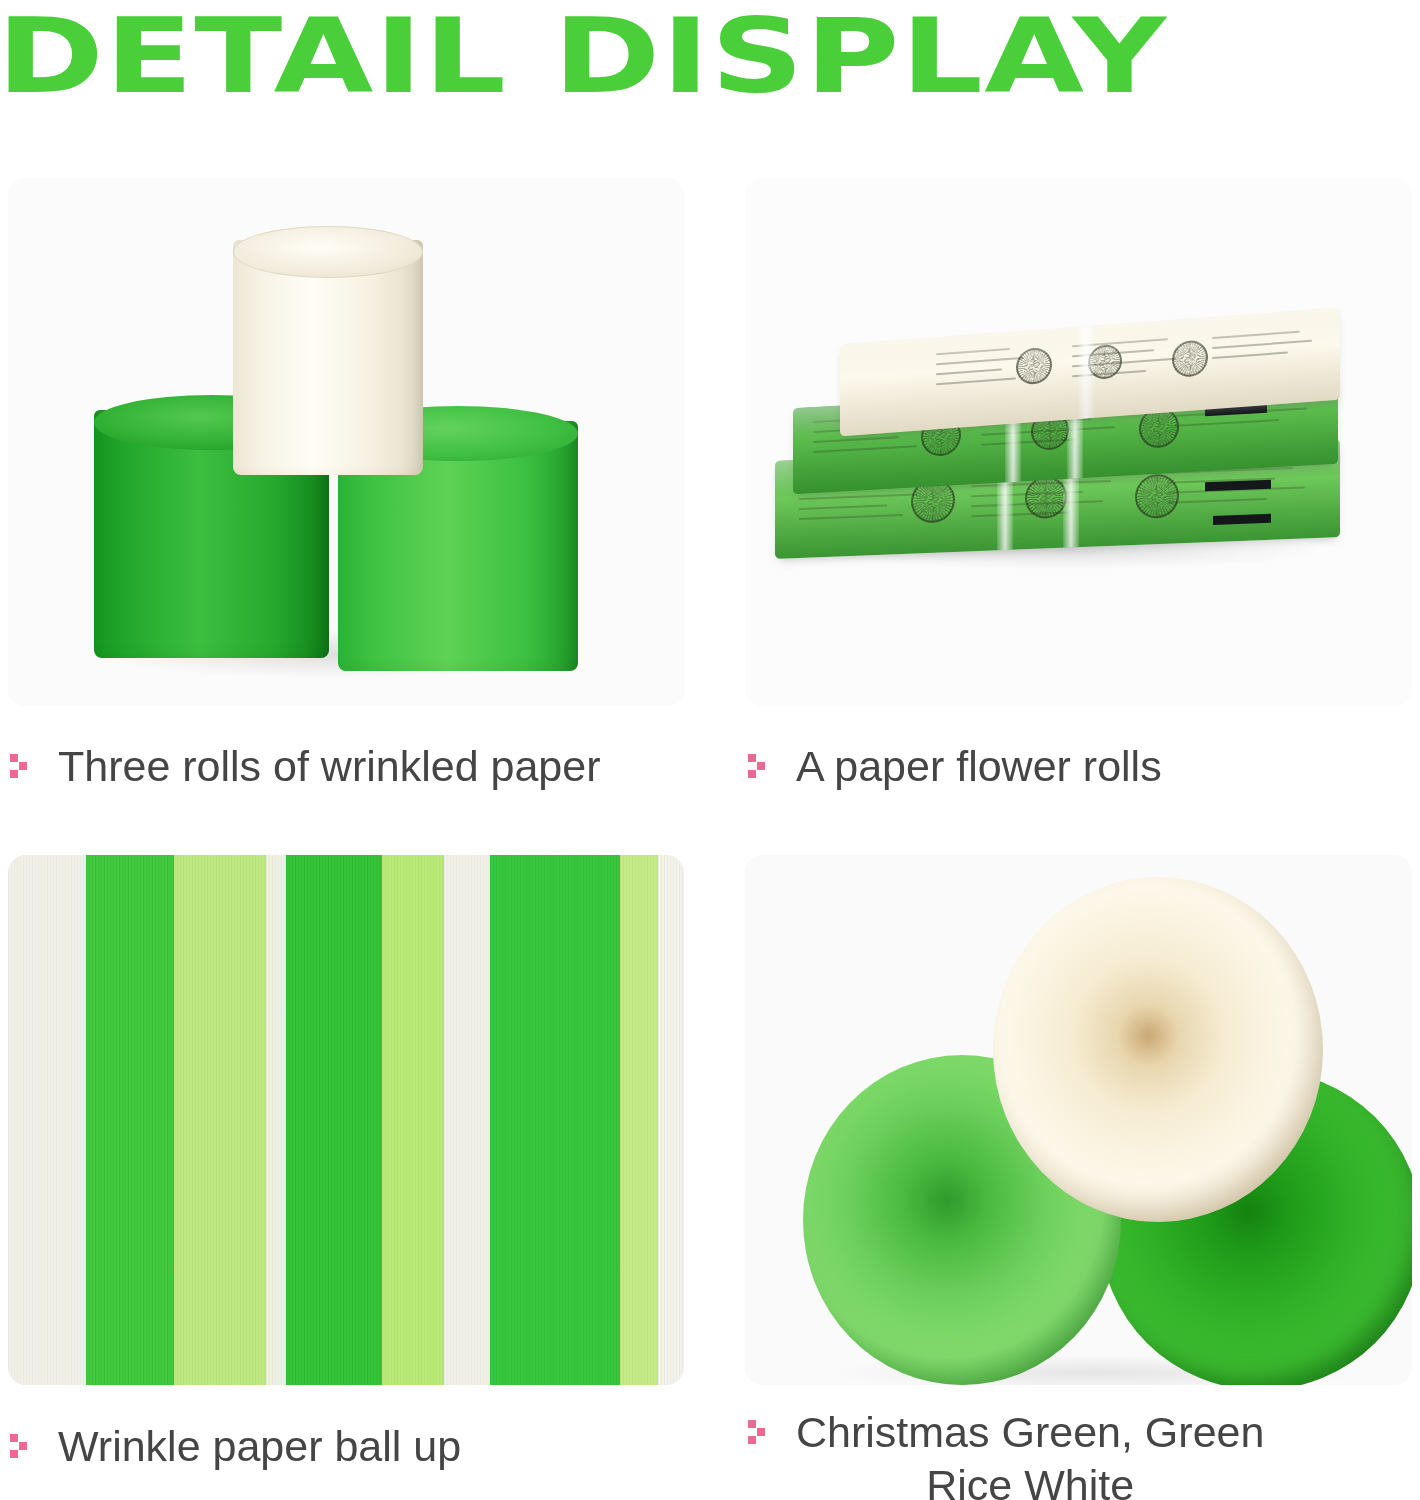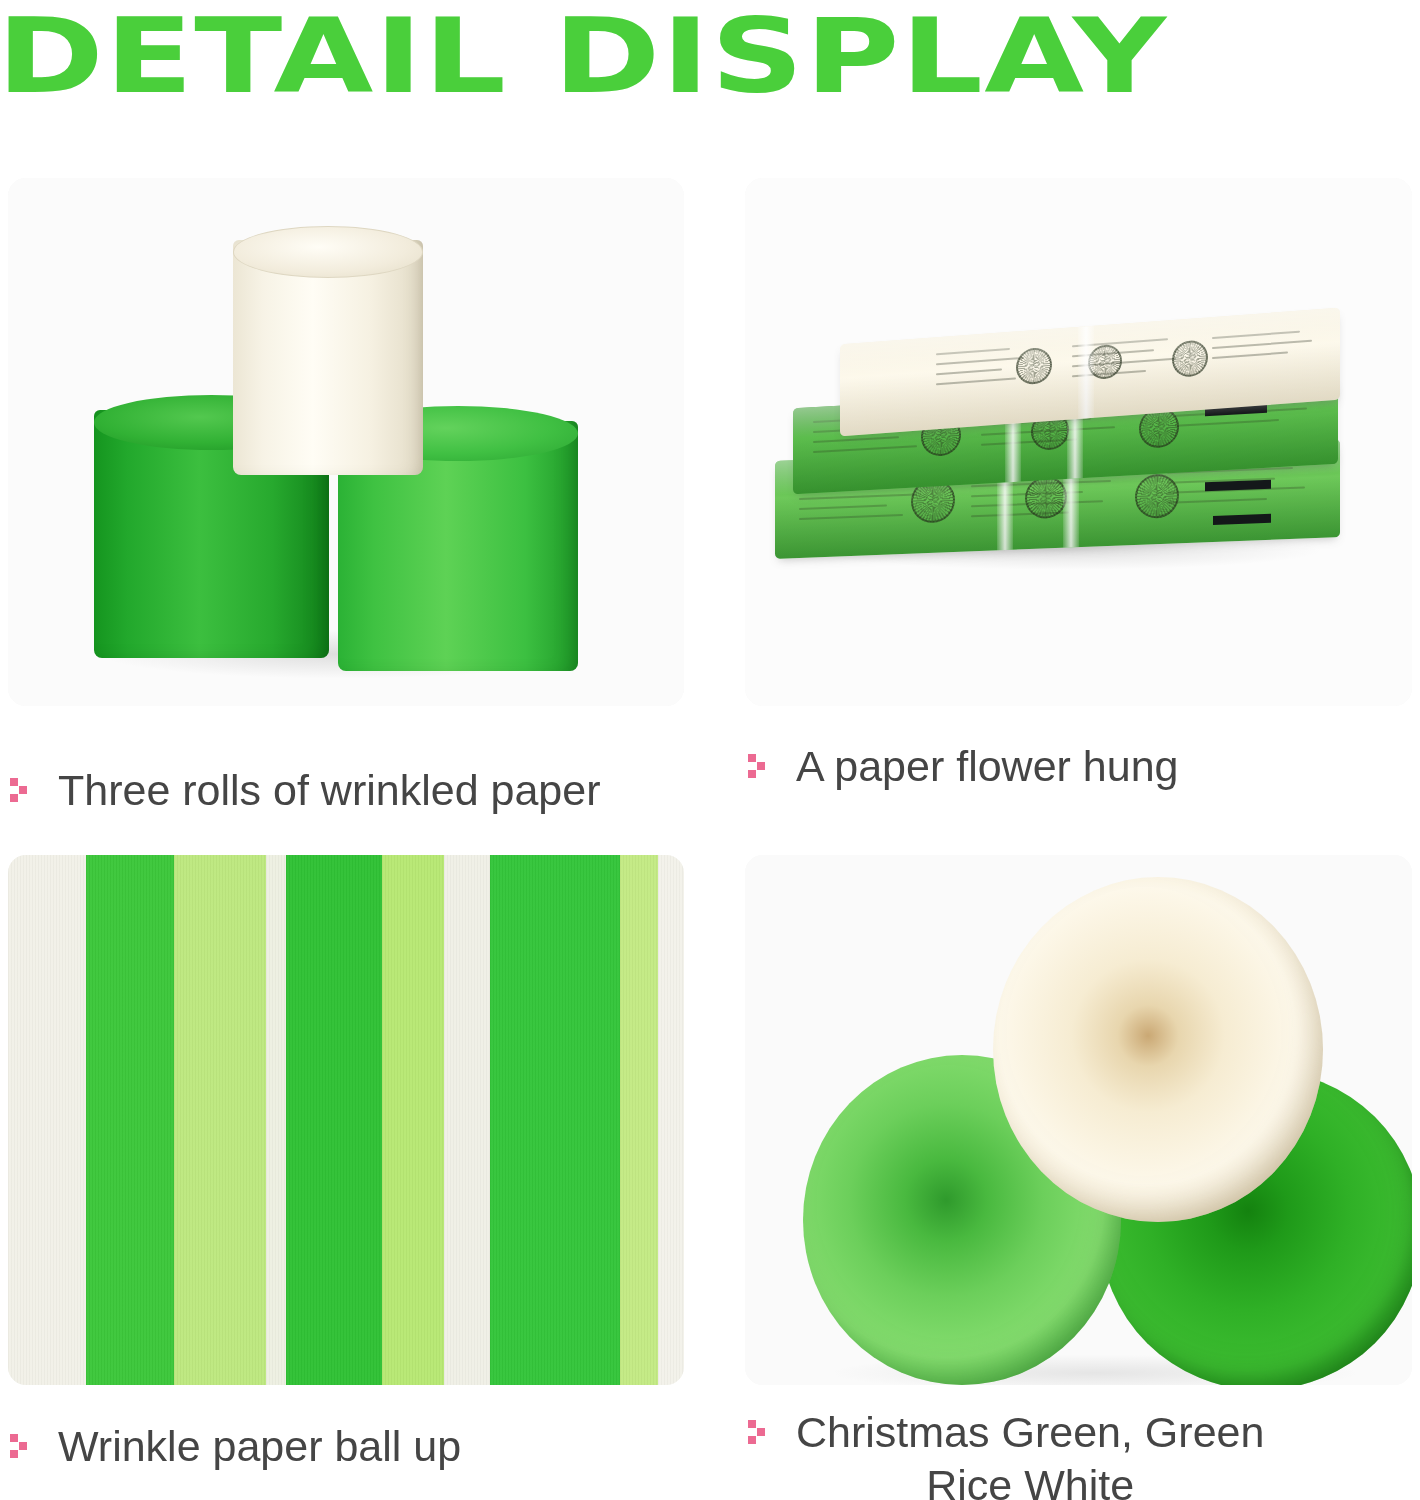--- a/index.html
+++ b/index.html
@@ -219,21 +219,21 @@
             <div class="body"></div>
               <div class="top"></div>
           </div>
           <div class="roll roll-white">
             <div class="body"></div>
               <div class="top"></div>
           </div>
         </div>
       </div>
     </div>
-    <div class="caption" style="left:10px; top:764px; width:676px;">
+    <div class="caption" style="left:10px; top:740px; width:676px;">
       <span class="bullet">
         <i class="b1"></i>
           <i class="b2"></i>
           <i class="b3"></i>
       </span>
       <span class="cap-text">Three rolls of wrinkled paper</span>
     </div>
 
     <div class="card" style="left:745px; top:178px; width:667px; height:528px;">
       <div class="photo" style="width:667px; height:528px;">
@@ -312,21 +312,21 @@
           </div>
         </div>
       </div>
     </div>
     <div class="caption" style="left:748px; top:740px; width:667px;">
       <span class="bullet">
         <i class="b1"></i>
           <i class="b2"></i>
           <i class="b3"></i>
       </span>
-      <span class="cap-text">A paper flower hung</span>
+      <span class="cap-text">A paper flower rolls</span>
     </div>
 
     <div class="card" style="left:8px; top:855px; width:676px; height:530px;">
       <div class="photo" style="width:676px; height:530px;">
         <div class="streamers" id="streamers">
             <div class="st" style="width: 11.5385%; background: rgb(242, 241, 232);"></div>
             <div class="st" style="width: 13.0178%; background: rgb(60, 199, 58);"></div>
             <div class="st" style="width: 13.6095%; background: rgb(189, 232, 127);"></div>
             <div class="st" style="width: 2.95858%; background: rgb(238, 240, 226);"></div>
             <div class="st" style="width: 14.2012%; background: rgb(47, 193, 52);"></div>

